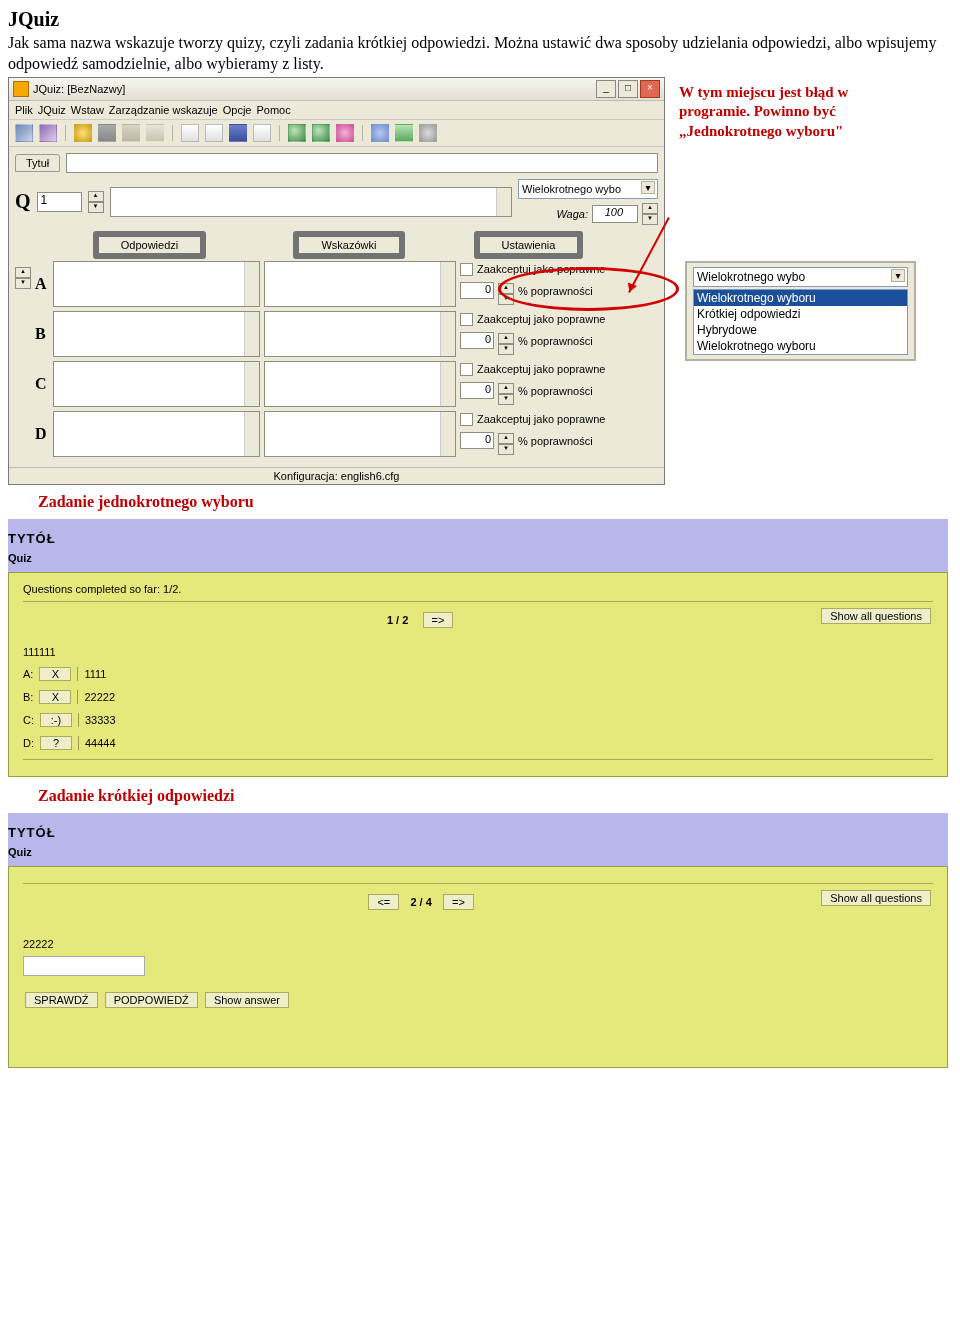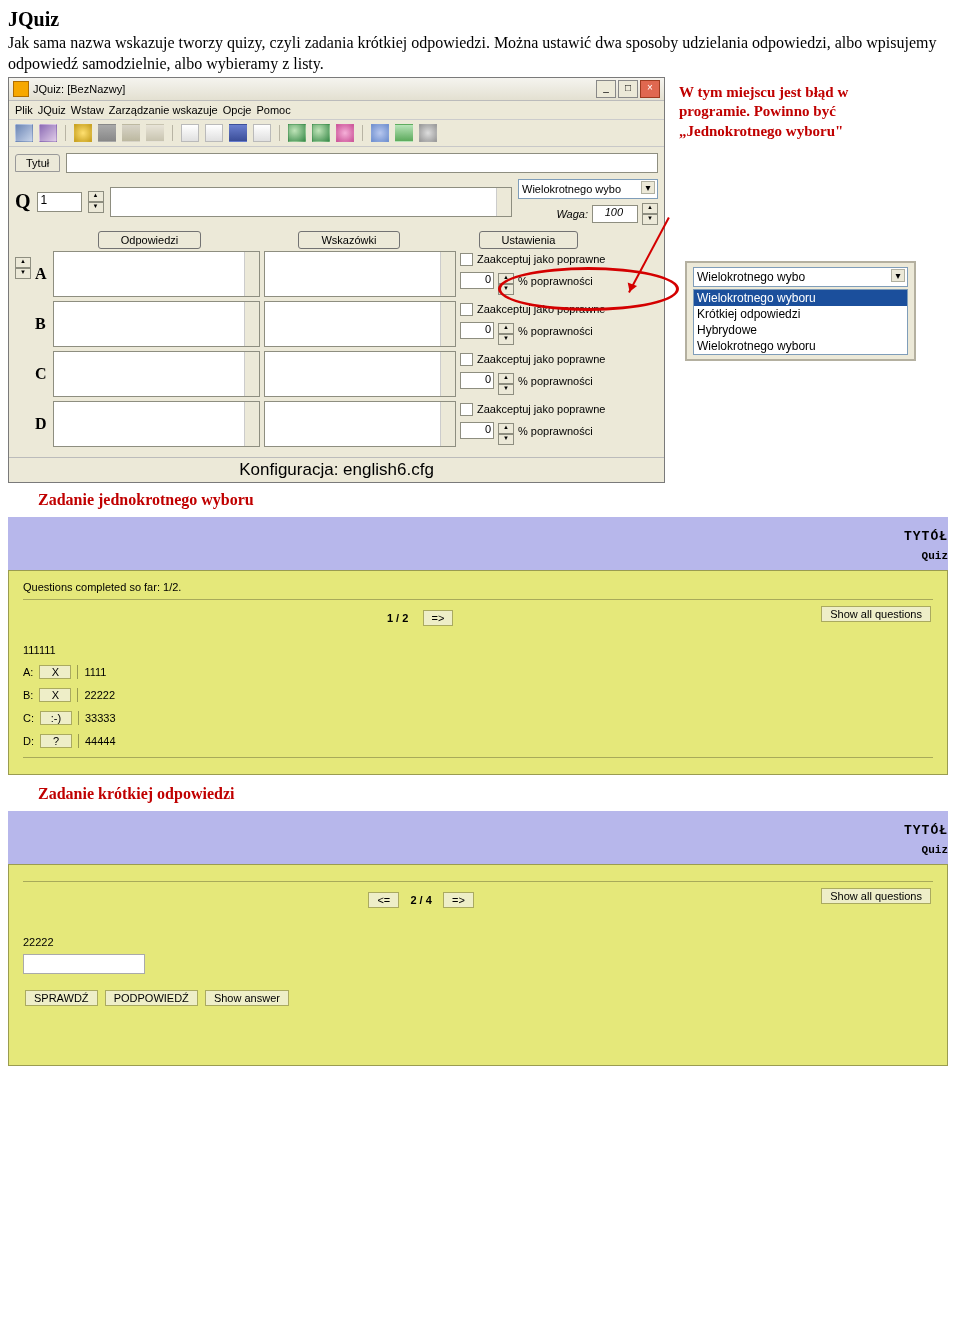--- a/index.html
+++ b/index.html
@@ -121,38 +121,38 @@
     width:135px;height:18px;border:1px solid #7f9db9;background:#fff;
     display:flex;align-items:center;padding-left:3px;position:relative;font-size:11px;
   }
   .dropdown::after{content:"▾";position:absolute;right:2px;top:1px;font-size:10px;background:#ece9d8;border:1px solid #b0b0a0;width:12px;text-align:center;}
   .weight-row{margin-left:auto;display:flex;align-items:center;gap:4px;font-size:11px;font-style:italic;}
   .weight-in{width:30px;height:16px;border:1px solid #8e8e80;background:#fff;font-size:11px;text-align:right;padding-right:14px;}
 
   .col-headers{display:flex;gap:2px;margin:4px 0 2px 0;}
   .colh{flex:1;text-align:center;}
   .colh .hdr-box{
-    display:inline-block;background:#ece9d8;border:1px solid #737373;border-radius:3px;
+    display:inline-block;background:#ece9d8;border:6px solid #737373;border-radius:3px;
     padding:2px 22px;font-size:11px;
   }
 
   .ans-row{display:flex;align-items:stretch;gap:4px;margin-bottom:4px;}
   .ans-row .spinner{align-self:flex-start;margin-top:6px;}
   .ans-label{width:14px;font-family:"Times New Roman";font-size:16px;font-weight:bold;align-self:center;}
   .ans-box{width:205px;height:44px;border:1px solid #8e8e80;background:#fff;position:relative;}
   .ans-box::after{content:"";position:absolute;right:0;top:0;bottom:0;width:14px;background:#ece9d8;border-left:1px solid #ccc;}
   .hint-box{width:190px;height:44px;border:1px solid #8e8e80;background:#fff;position:relative;}
   .hint-box::after{content:"";position:absolute;right:0;top:0;bottom:0;width:14px;background:#ece9d8;border-left:1px solid #ccc;}
   .sett-col{width:165px;font-size:11px;display:flex;flex-direction:column;justify-content:space-between;padding:2px 0;}
   .sett-col .chk{display:flex;align-items:center;gap:4px;}
   .sett-col .chk .box{width:11px;height:11px;border:1px solid #8e8e80;background:#fff;}
   .sett-col .pc{display:flex;align-items:center;gap:4px;}
   .sett-col .pc .pcin{width:30px;height:15px;border:1px solid #8e8e80;background:#fff;text-align:right;padding-right:2px;font-size:11px;}
 
-  .statusbar{background:#ece9d8;border-top:1px solid #bbb;text-align:center;padding:2px;font-size:17px;}
+  .statusbar{background:#ece9d8;border-top:1px solid #bbb;text-align:center;padding:2px;font-size:11px;}
   .statusbar::before{content:"";display:inline-block;}
 
   
   .red-ellipse{
     border:3px solid #d40000;border-radius:50%;
     position:absolute; width:175px;height:38px;
     left:490px; top:190px;
     pointer-events:none;
   }
 
@@ -172,21 +172,21 @@
   .dd-panel .dd-item{padding:1px 3px;}
   .dd-panel .dd-item.sel{background:#1b4f9c;color:#fff;}
 
   
   .preview{
     width:940px;
     font-family:Tahoma,Arial,sans-serif;font-size:11px;
     margin-bottom:10px;
   }
   .prev-head{
-    background:#b7b7eb;text-align:right;padding:12px 0 8px;font-family:Liberation Mono, monospace;
+    background:#b7b7eb;text-align:left;padding:12px 0 8px;
   }
   .prev-head .tyt{letter-spacing:1px;font-size:13px;font-weight:bold;}
   .prev-head .sub{font-weight:bold;margin-top:6px;}
   .prev-body{
     background:#e5e87a;border:1px solid #9a9c50;padding:10px 14px;
   }
   .prev-score{font-size:11px;margin-bottom:6px;}
   .prev-sep{border:none;border-top:1px solid #a8aa5a;margin:6px 0;}
   .prev-nav{text-align:center;margin:10px 0;}
   .btn-s{

